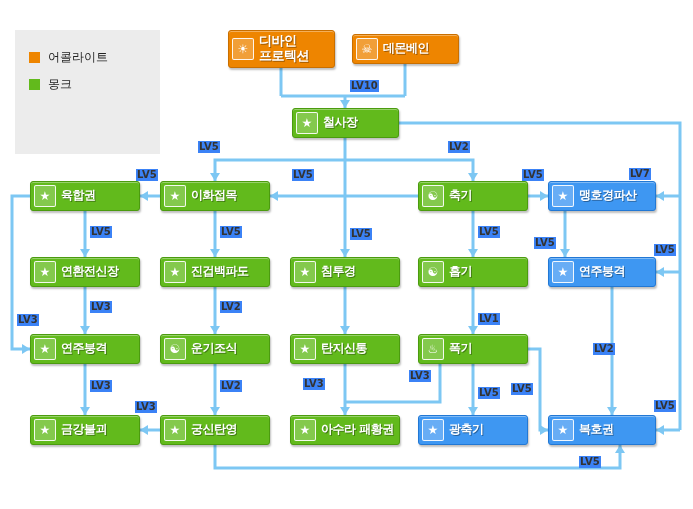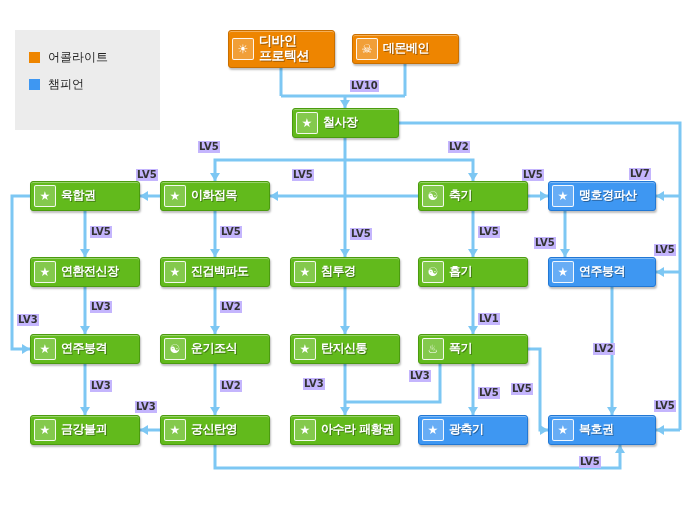--- a/index.html
+++ b/index.html
@@ -1,29 +1,29 @@
 <!DOCTYPE html>
 <html><head>
 <meta charset="utf-8">
 <style>
   * { margin:0; padding:0; box-sizing:border-box; }
   html,body { background:#ffffff; }
   body { font-family:"DejaVu Sans","Liberation Sans",sans-serif; }
   .stage { position:relative; width:693px; height:509px; background:#ffffff; overflow:hidden; }
 
-  .legend { position:absolute; left:15px; top:30px; width:145px; height:100px;
+  .legend { position:absolute; left:15px; top:30px; width:145px; height:124px;
             background:#ececec; padding:18px 16px 0 14px; z-index:2; }
   .legend-item { display:flex; align-items:center; gap:8px; height:18px; margin-bottom:9px; }
   .legend-swatch { width:11px; height:11px; flex:0 0 11px; }
   .legend-label { font-size:12px; color:#222; }
 
   svg.wires { position:absolute; left:0; top:0; z-index:1; }
 
   .lv-label { position:absolute; z-index:2; font-size:10px; font-weight:bold;
-              color:#333; background:#c4b5fd; line-height:12px; padding:0 1px; }
+              color:#333; background:#3b82f6; line-height:12px; padding:0 1px; }
 
   .skill-node { position:absolute; z-index:3; display:flex; align-items:center; gap:5px;
                 padding:0 4px 0 3px; border-radius:3px; border:1px solid;
                 box-shadow:1px 2px 2px rgba(0,0,0,0.25), inset 0 1px 0 rgba(255,255,255,0.35);
                 cursor:pointer; }
   .icon-box { width:22px; height:22px; flex:0 0 22px; border:1px solid rgba(255,255,255,0.9);
               background:rgba(255,255,255,0.22); border-radius:2px;
               display:flex; align-items:center; justify-content:center;
               color:#fff; font-size:12px; line-height:1; }
   .skill-label { color:#fff; font-weight:bold; font-size:12px; letter-spacing:-0.5px;
@@ -34,22 +34,22 @@
 </head>
 <body>
 
 <div class="stage">
   <div class="legend">
       <div class="legend-item">
         <span class="legend-swatch" style="background: rgb(238, 133, 0);"></span>
         <span class="legend-label">어콜라이트</span>
       </div>
       <div class="legend-item">
-        <span class="legend-swatch" style="background: rgb(62, 151, 242);"></span>
-        <span class="legend-label">챔피언</span>
+        <span class="legend-swatch" style="background: rgb(98, 186, 28);"></span>
+        <span class="legend-label">몽크</span>
       </div>
     </div>
 <svg width="693" height="509" class="wires">
       <polyline points="281,68 281,96" fill="none" stroke="#7dc7f3" stroke-width="3"></polyline>
       <polyline points="405,64 405,96" fill="none" stroke="#7dc7f3" stroke-width="3"></polyline>
       <polyline points="281,96 405,96" fill="none" stroke="#7dc7f3" stroke-width="3"></polyline>
       <polyline points="345,96 345,108" fill="none" stroke="#7dc7f3" stroke-width="3"></polyline>
       <path d="M 345 108 L 340 100 L 350 100 Z" fill="#7dc7f3"></path>
       <polyline points="345,138 345,257" fill="none" stroke="#7dc7f3" stroke-width="3"></polyline>
       <path d="M 345 257 L 340 249 L 350 249 Z" fill="#7dc7f3"></path>

